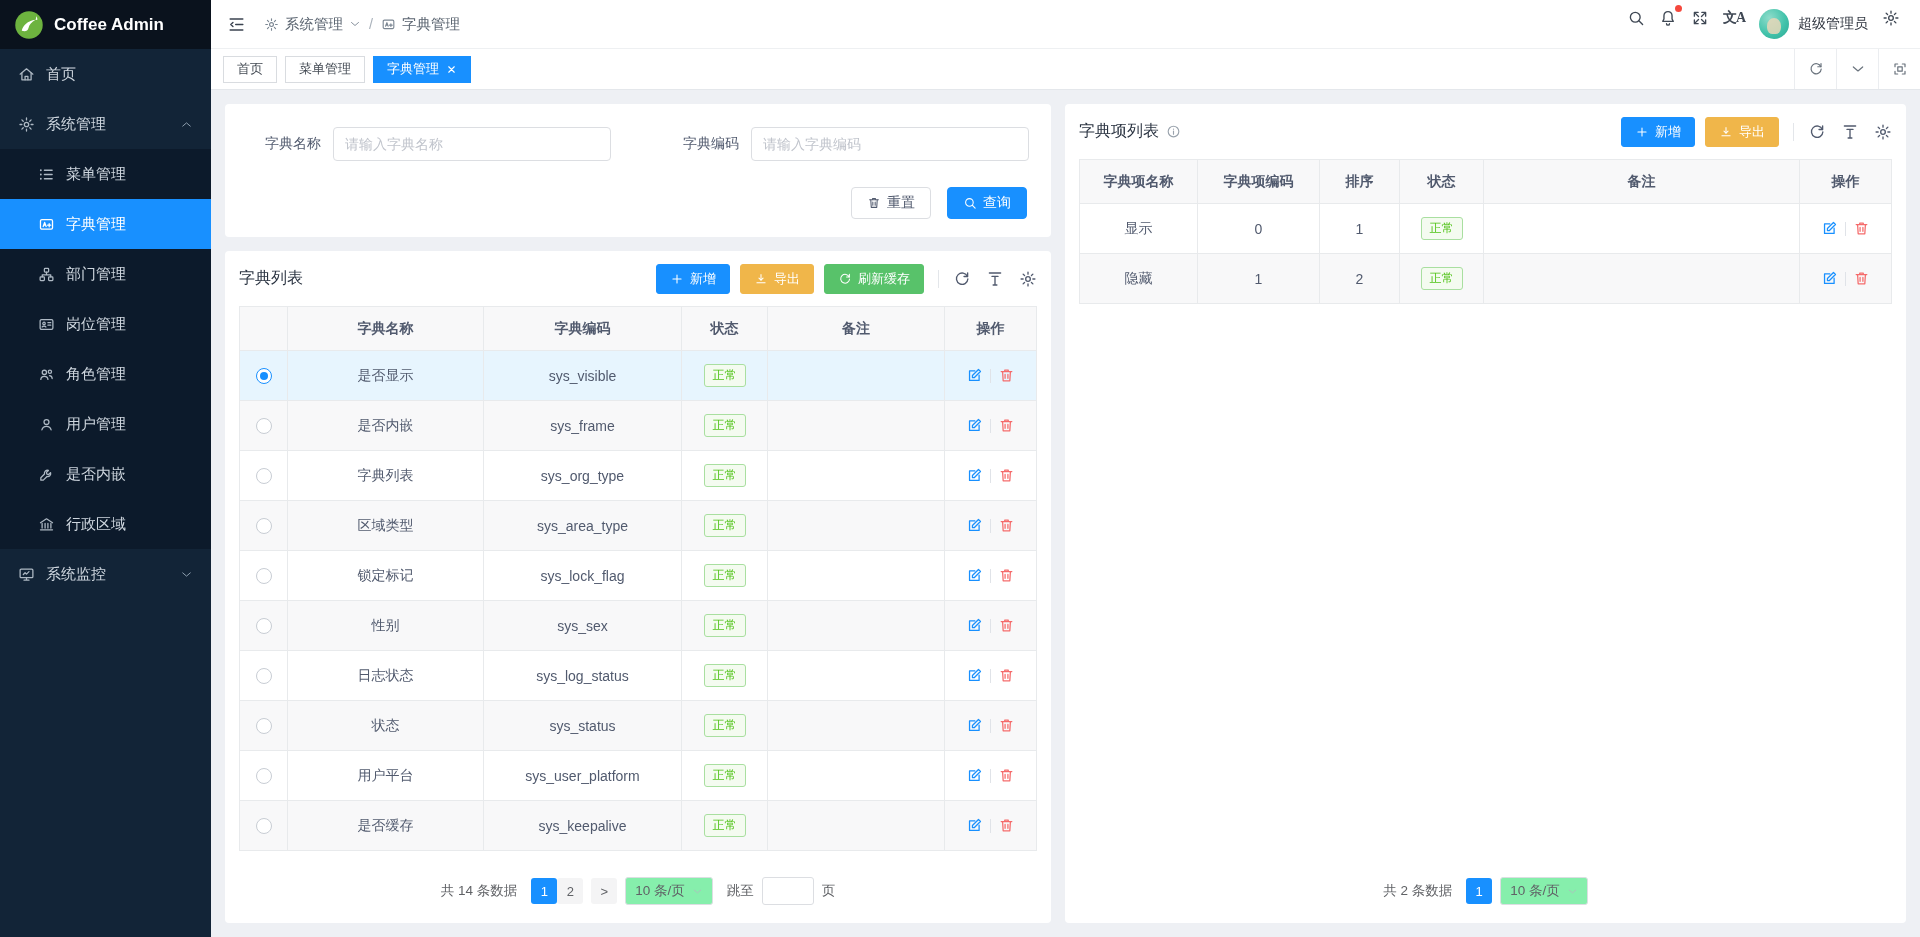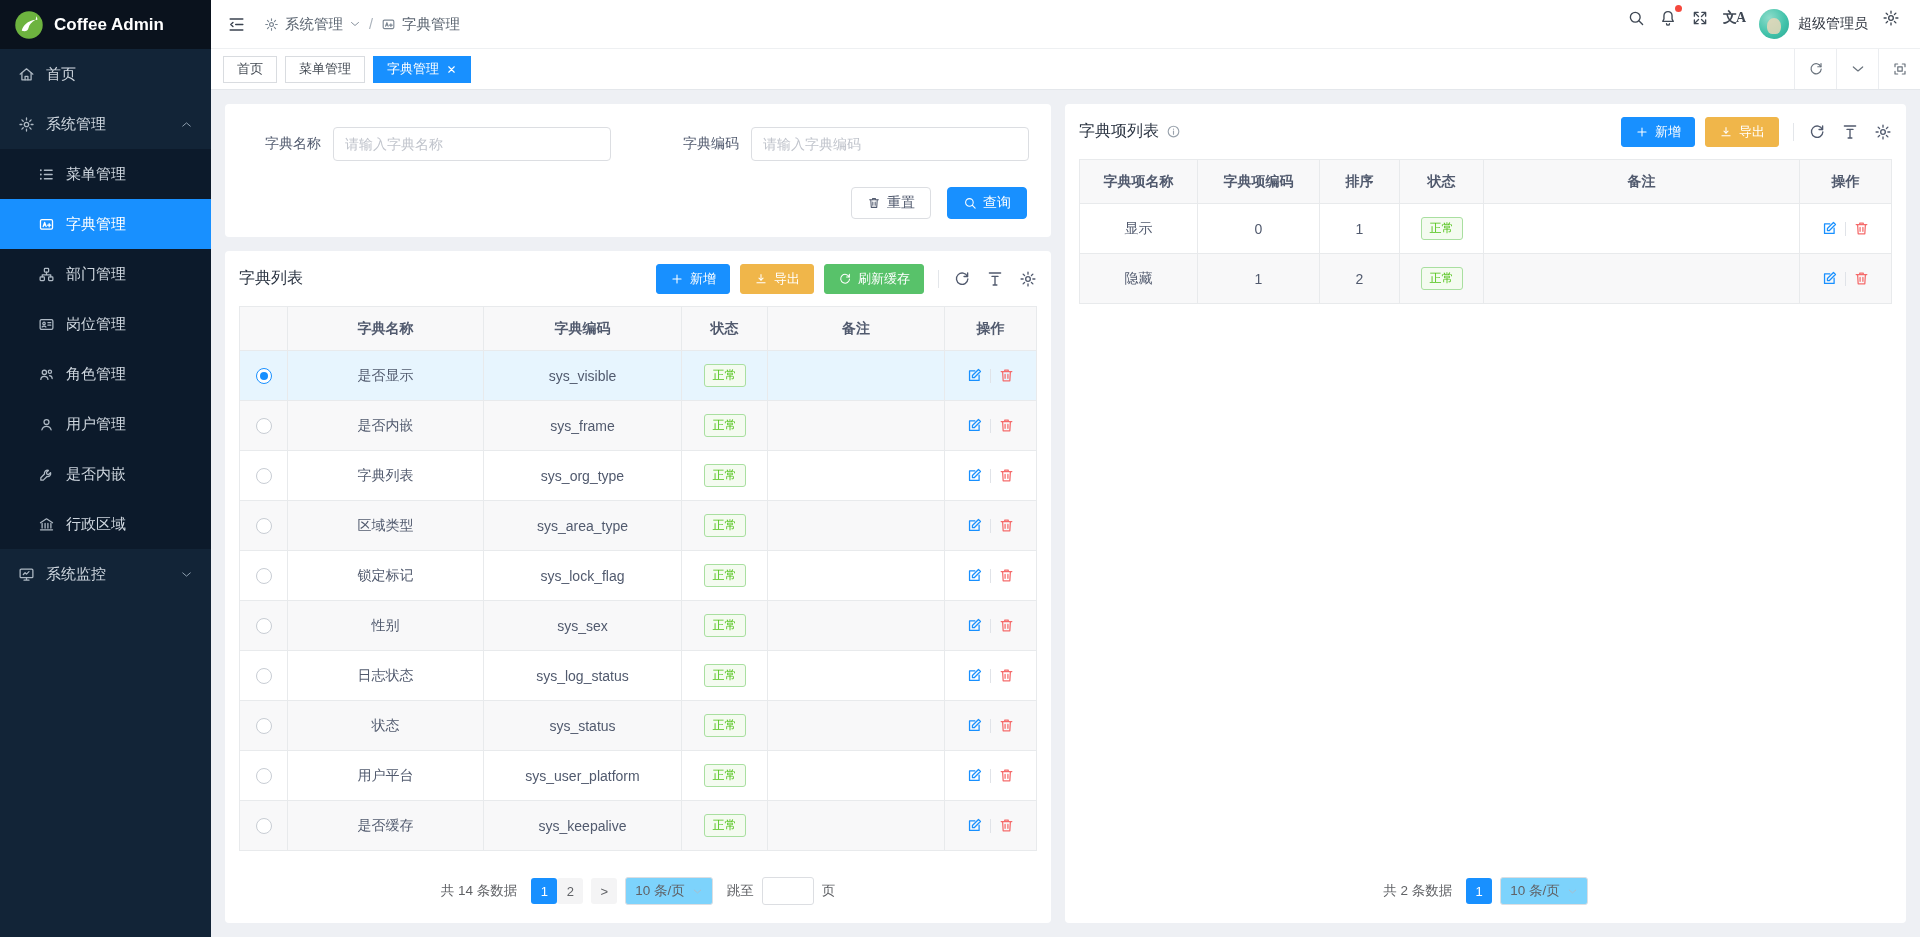--- a/index.html
+++ b/index.html
@@ -105,21 +105,21 @@
   .act { width:17px; height:17px; display:inline-flex; vertical-align:middle; cursor:pointer; }
   .act.edit { color:#1890ff; }
   .act.del { color:#f56c6c; }
   .act-div { display:inline-block; width:1px; height:14px; background:#e0e3e8; margin:0 7px; vertical-align:middle; }
 
   .t-footer { margin-top:auto; display:flex; justify-content:center; align-items:center; gap:8px; padding:16px 2px 6px; font-size:13.5px; color:#606266; flex-shrink:0; }
   .pg-total { margin-right:6px; }
   .pg-btn { min-width:26px; height:26px; padding:0 6px; border-radius:3px; background:#f4f4f5; color:#606266;
     display:inline-flex; align-items:center; justify-content:center; font-size:13px; cursor:pointer; }
   .pg-btn.active { background:#1890ff; color:#fff; }
-  .pg-size { height:28px; border:1px solid #dcdee2; border-radius:3px; background:#7dd3fc; padding:0 9px;
+  .pg-size { height:28px; border:1px solid #dcdee2; border-radius:3px; background:#86efac; padding:0 9px;
     display:inline-flex; align-items:center; gap:7px; color:#606266; cursor:pointer; }
   .pg-size .i { width:11px; height:11px; color:#b2b8c0; }
   .pg-jump { display:inline-flex; align-items:center; gap:8px; margin-left:6px; }
   .pg-input { width:52px; height:28px; border:1px solid #dcdee2; border-radius:3px; outline:none; text-align:center; font-family:inherit; }
 </style>
 </head>
 <body>
 
 <div class="layout">
 

